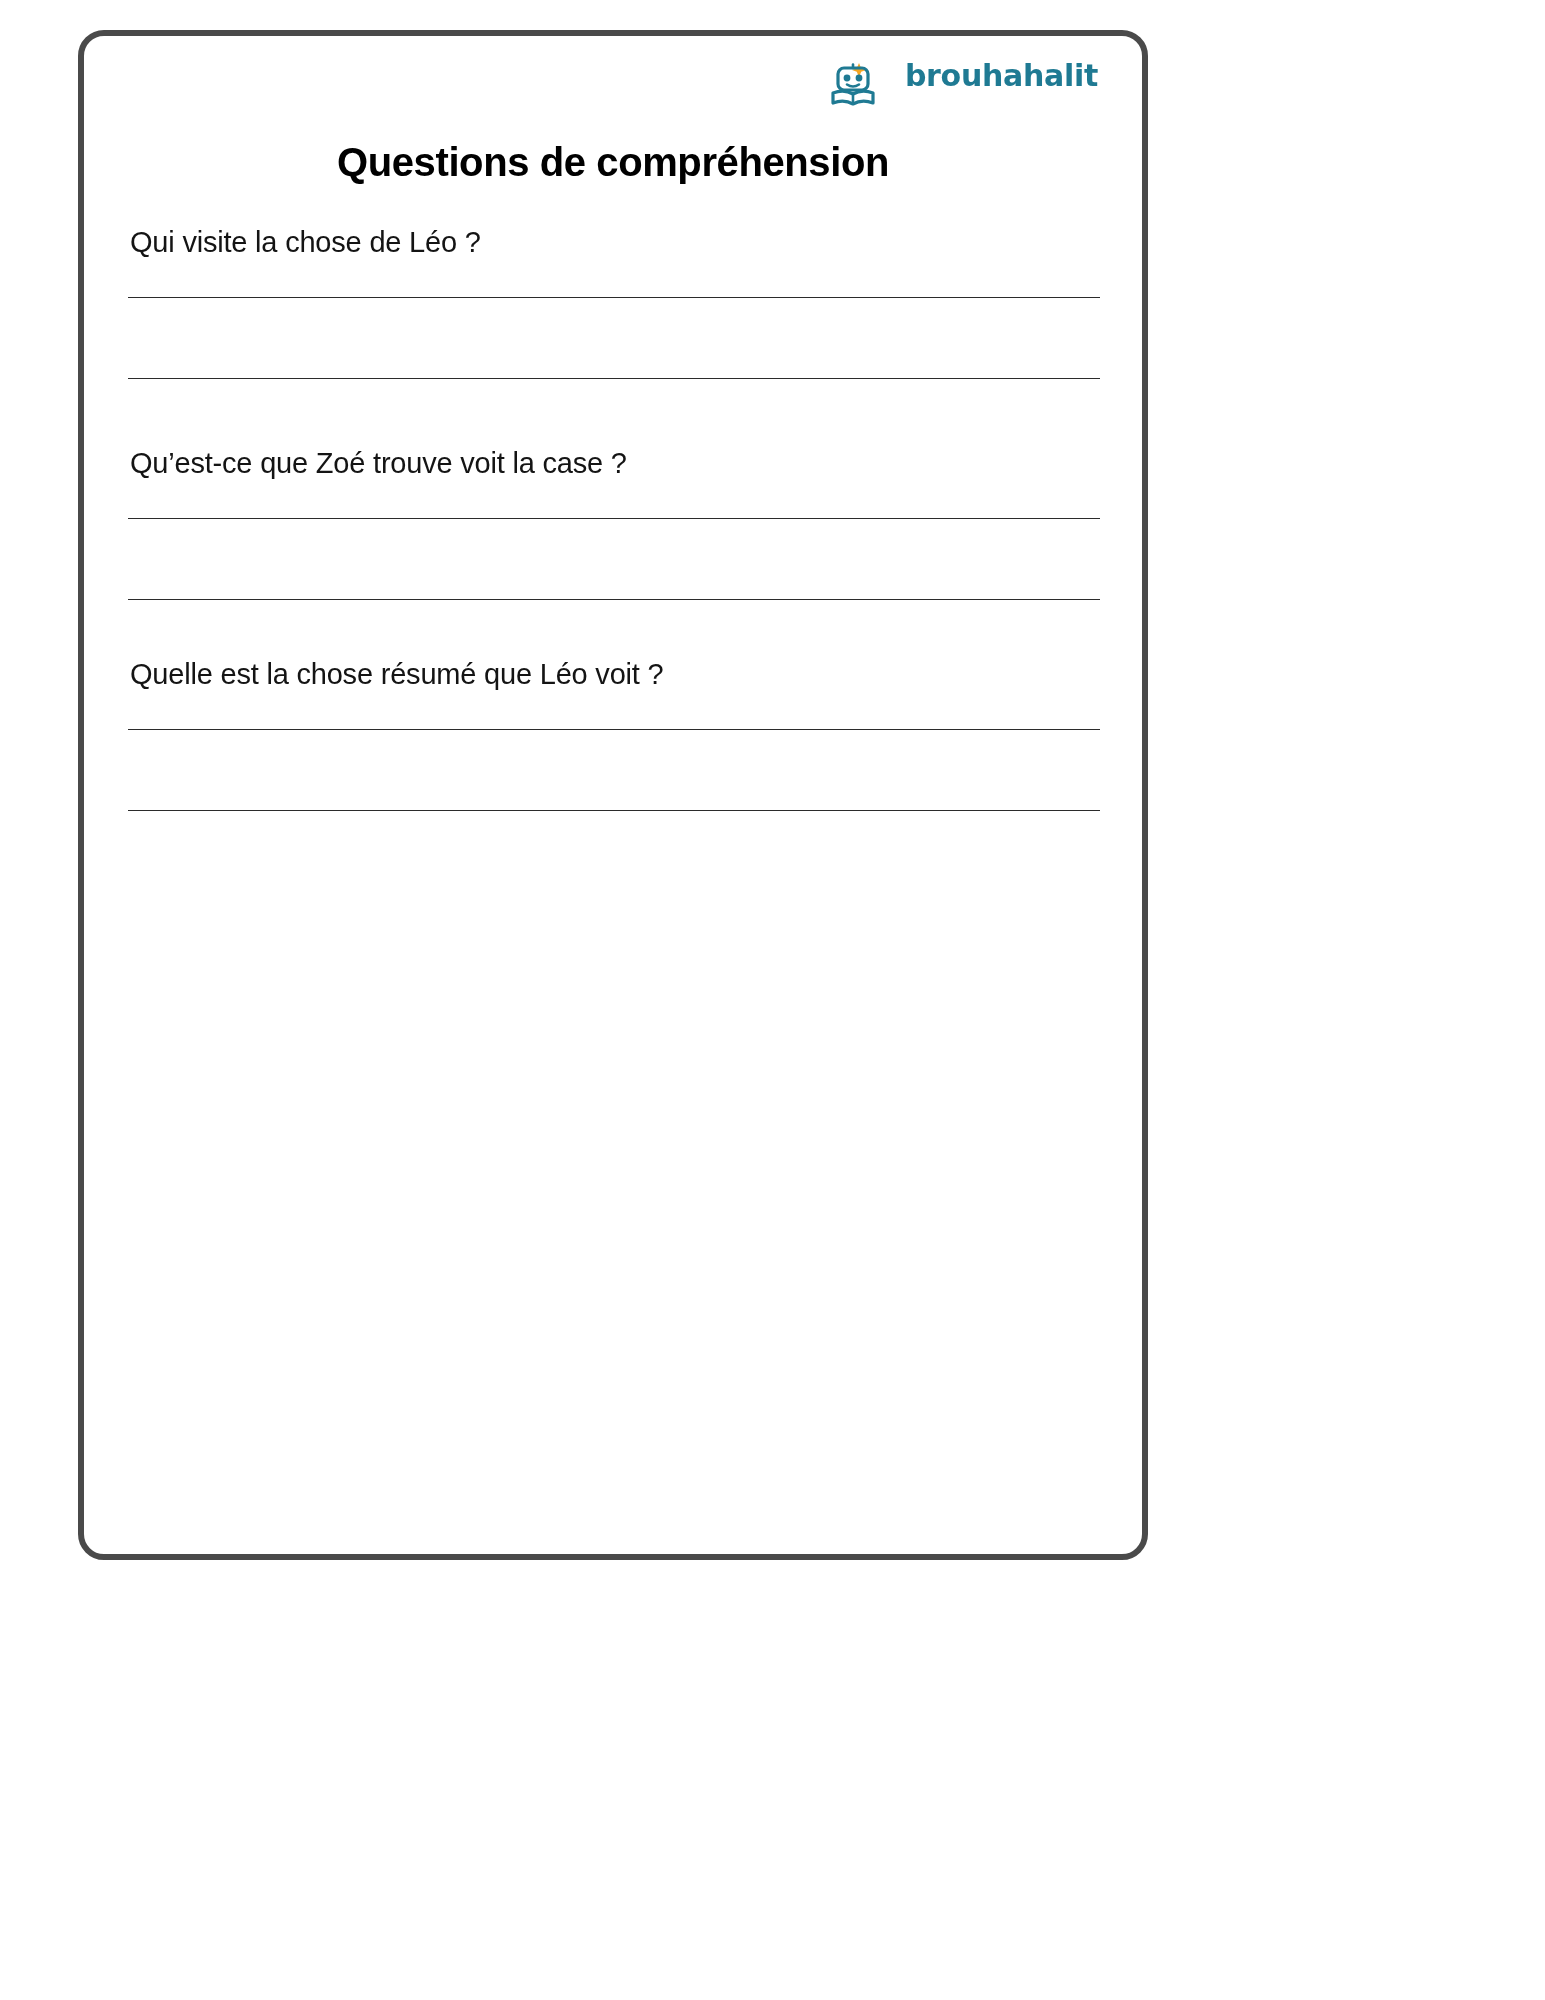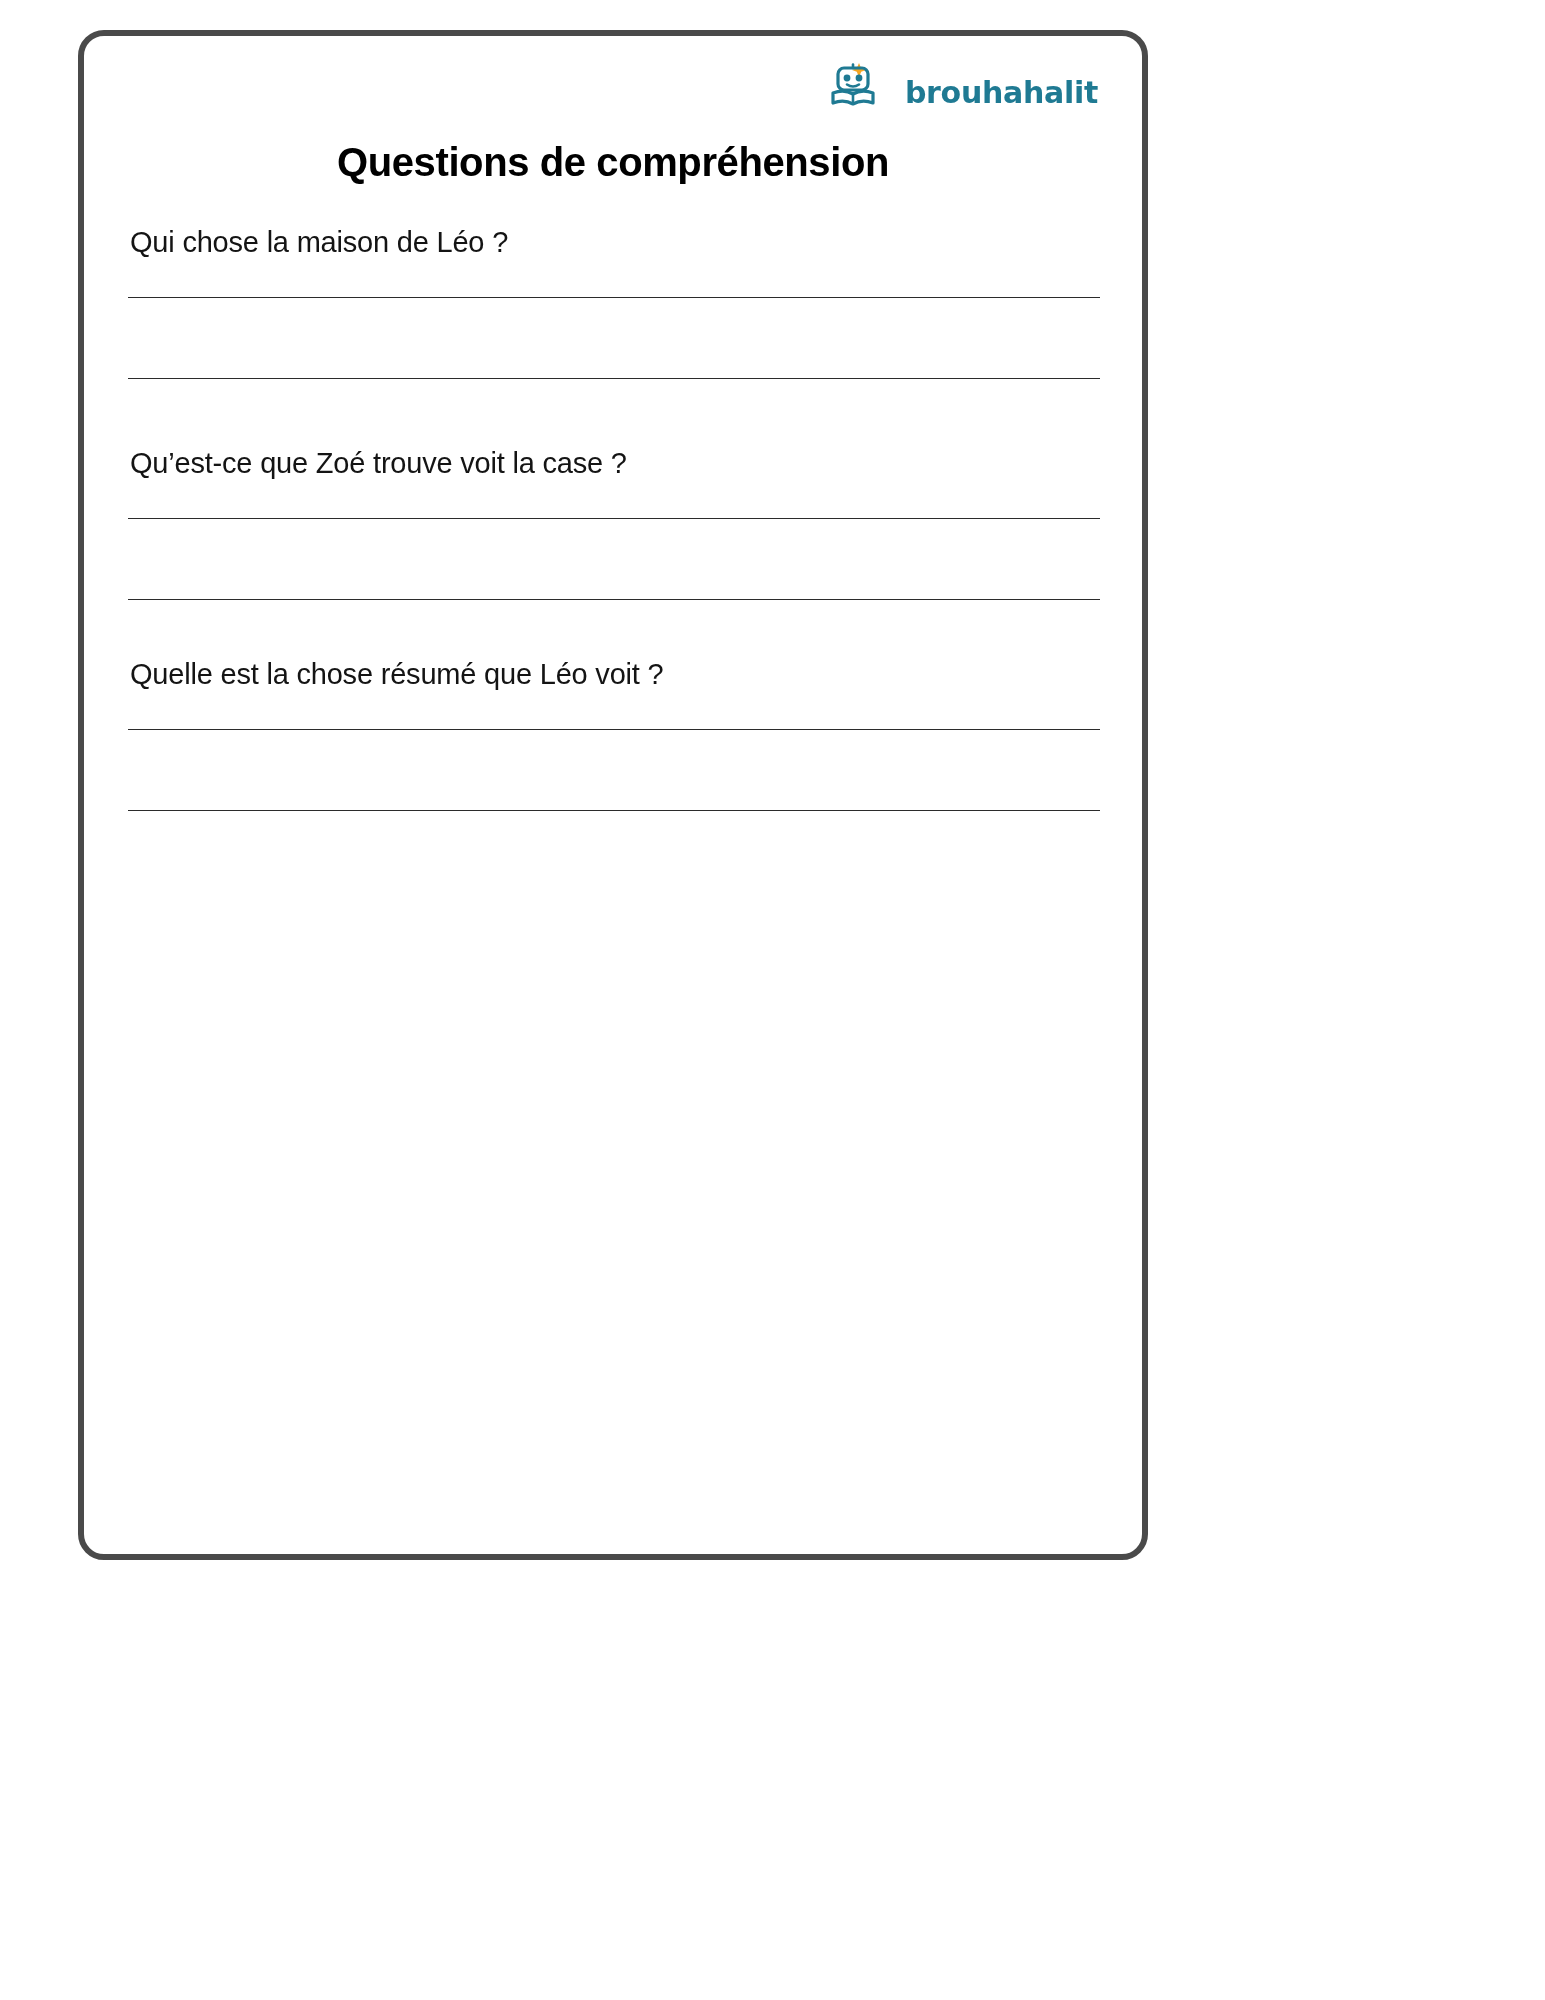--- a/index.html
+++ b/index.html
@@ -24,21 +24,21 @@
     border-radius: 26px;
     background: #ffffff;
     box-sizing: border-box;
   }
 
   .brand {
     position: absolute;
     right: 44px;
     top: 22px;
     display: flex;
-    align-items: flex-end;
+    align-items: flex-start;
     gap: 24px;
   }
   .brand-logo {
     width: 52px;
     height: 52px;
     position: relative;
   }
   .brand-name {
     font-size: 30px;
     font-weight: bold;
@@ -116,21 +116,21 @@
       </svg>
     </span>
     <span class="brand-name">brouhahalit</span>
   </div>
 
   <div class="doc-title">Questions de compréhension</div>
 
   <div class="content">
 
     <div class="question-block">
-      <div class="question-text">Qui chose la maison de Léo ?</div>
+      <div class="question-text">Qui visite la chose de Léo ?</div>
       <div class="answer-lines">
         <div class="answer-line"></div>
         <div class="line-gap"></div>
         <div class="answer-line"></div>
       </div>
     </div>
 
     <div class="block-gap"></div>
 
     <div class="question-block">

